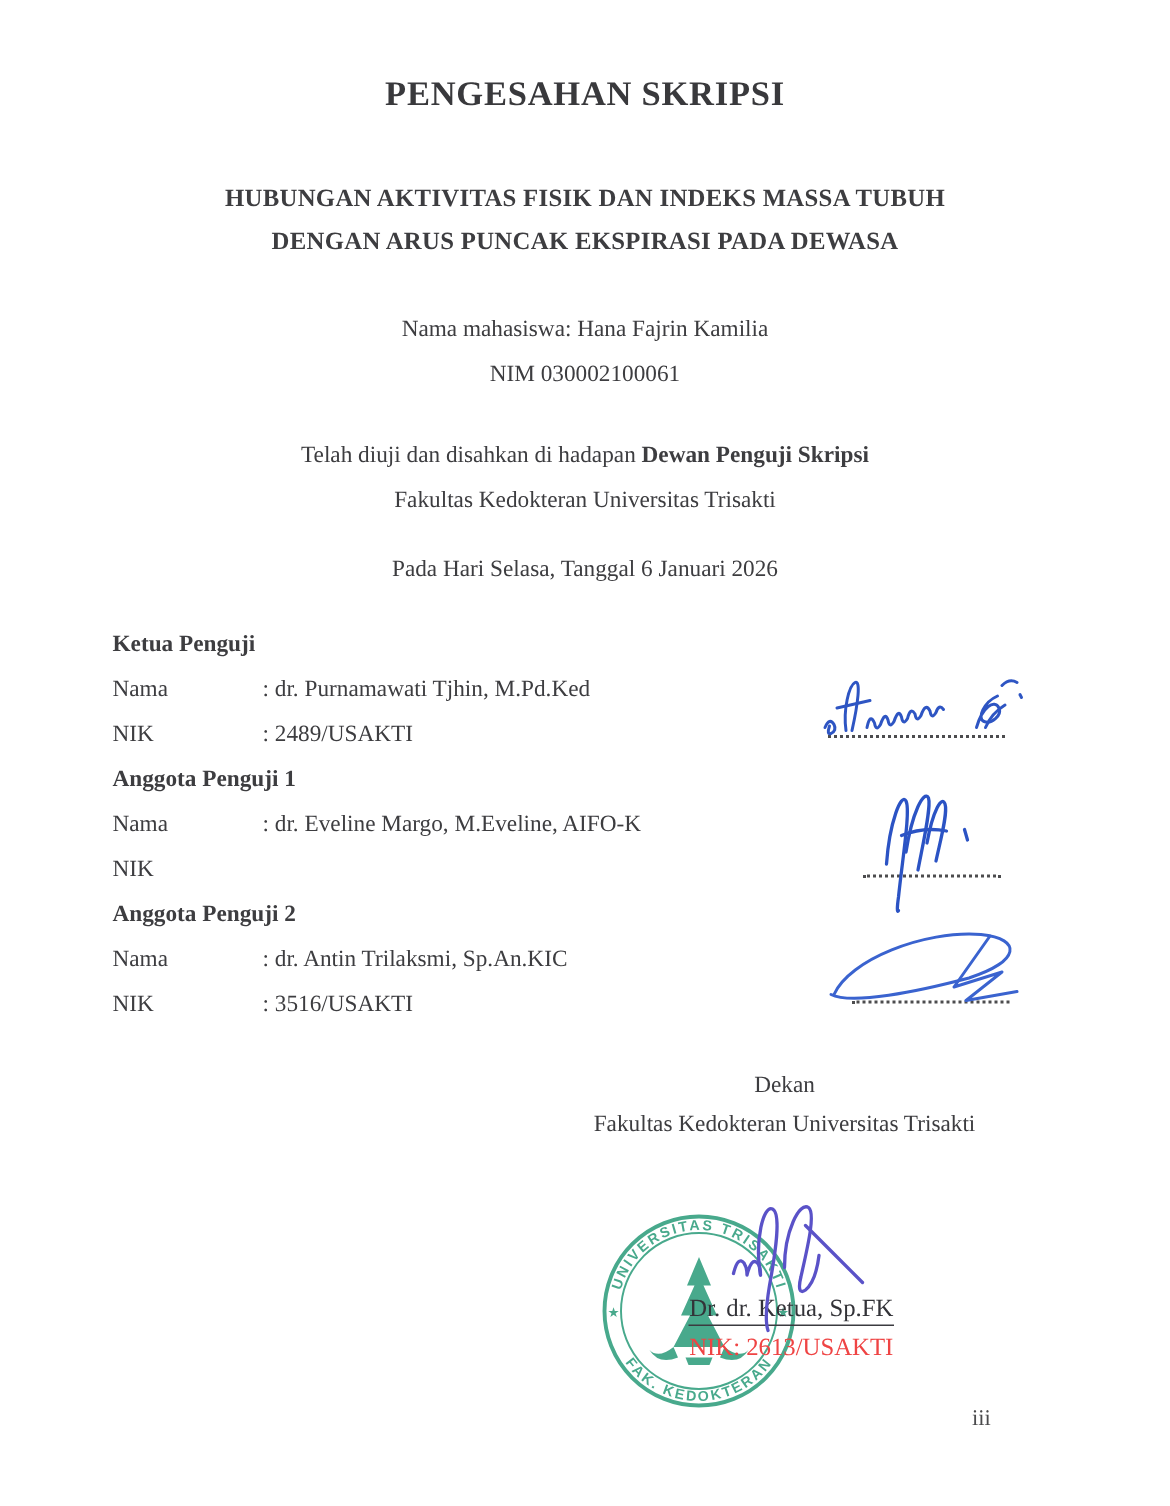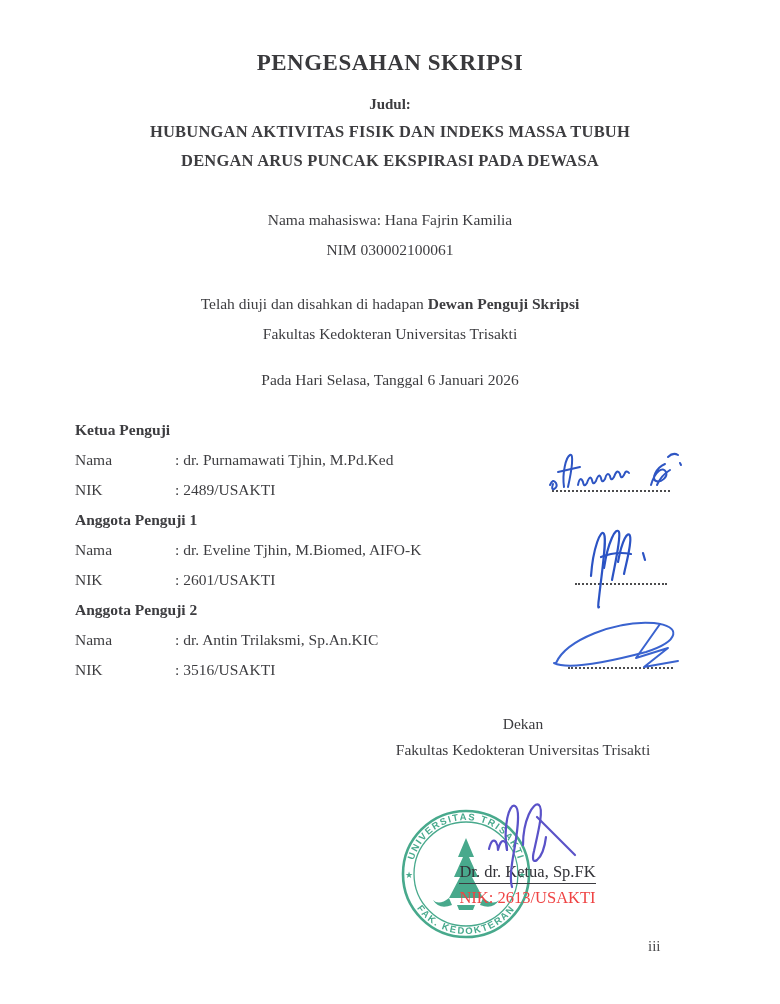--- a/index.html
+++ b/index.html
@@ -55,21 +55,20 @@
   .stamp{z-index:1;}
   .dean-sig{z-index:4;}
   .page-num{left:648px;top:938px;font-size:15px;color:#4a4a4c;}
 </style>
 </head>
 <body>
 
 <div class="page">
 
   <div class="abs center doc-title">PENGESAHAN SKRIPSI</div>
-  <div class="abs center judul">Judul:</div>
   <div class="abs center thesis1">HUBUNGAN AKTIVITAS FISIK DAN INDEKS MASSA TUBUH</div>
   <div class="abs center student">Nama mahasiswa: Hana Fajrin Kamilia</div>
 
   <div class="abs center thesis2">DENGAN ARUS PUNCAK EKSPIRASI PADA DEWASA</div>
   <div class="abs center nim">NIM 030002100061</div>
 
   <div class="abs center statement"><span>Telah diuji dan disahkan di hadapan </span><b>Dewan Penguji Skripsi</b></div>
   <div class="abs center faculty-line">Fakultas Kedokteran Universitas Trisakti</div>
   <div class="abs center exam-date">Pada Hari Selasa, Tanggal 6 Januari 2026</div>
 
@@ -80,25 +79,24 @@
       <span class="exam-value">: dr. Purnamawati Tjhin, M.Pd.Ked</span>
     </div>
     <div class="exam-line">
       <span class="exam-label">NIK</span>
       <span class="exam-value">: 2489/USAKTI</span>
     </div>
 
     <div class="exam-role">Anggota Penguji 1</div>
     <div class="exam-line">
       <span class="exam-label">Nama</span>
-      <span class="exam-value">: dr. Eveline Tjhin, M.Biomed, AIFO-K</span>
+      <span class="exam-value">: dr. Eveline Margo, M.Eveline, AIFO-K</span>
     </div>
     <div class="exam-line">
       <span class="exam-label">NIK</span>
-      <span class="exam-value">: 2601/USAKTI</span>
     </div>
 
     <div class="exam-role">Anggota Penguji 2</div>
     <div class="exam-line">
       <span class="exam-label">Nama</span>
       <span class="exam-value">: dr. Antin Trilaksmi, Sp.An.KIC</span>
     </div>
     <div class="exam-line">
       <span class="exam-label">NIK</span>
       <span class="exam-value">: 3516/USAKTI</span>

